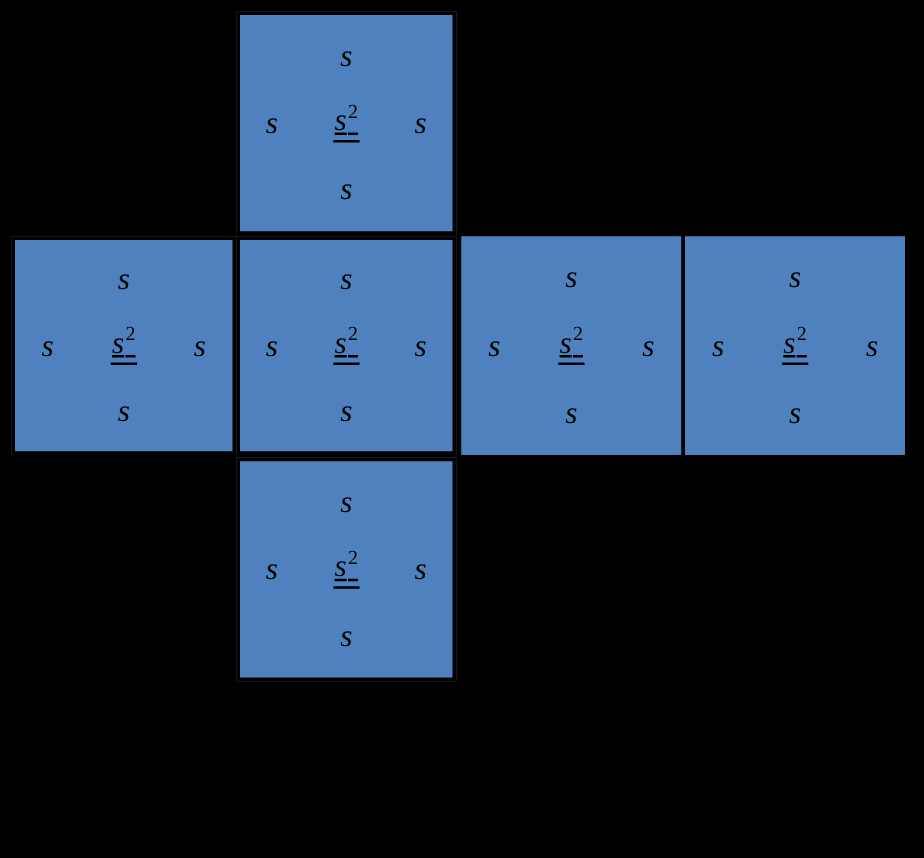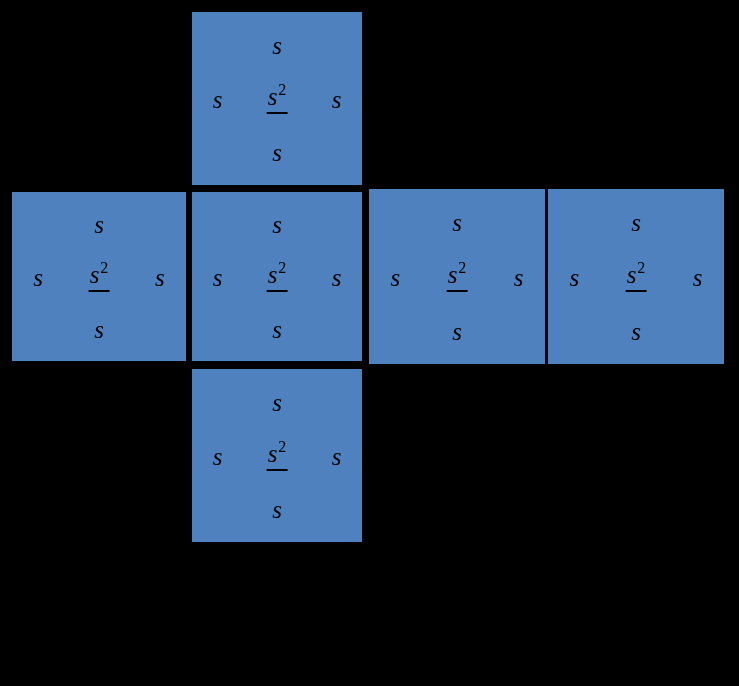--- a/index.html
+++ b/index.html
@@ -41,20 +41,21 @@
   .lbl-bottom { left: 50%;  top: 81%; }
   .lbl-left   { left: 15%;  top: 50%; }
   .lbl-right  { left: 85%;  top: 50%; }
   .lbl-center { left: 50%;  top: 50%; }
 
   .lbl-center .area {
     display: inline-block;
     border-bottom: 2px solid #000000;
     padding: 0 1px 3px 1px;
     position: relative;
+    text-decoration: underline;
   }
   .lbl-center .base { font-size: 25px; font-style: italic; }
   .lbl-center sup.exp {
     font-size: 16px;
     font-style: normal;
     vertical-align: super;
     line-height: 0;
     margin-left: 1px;
   }
 </style>

